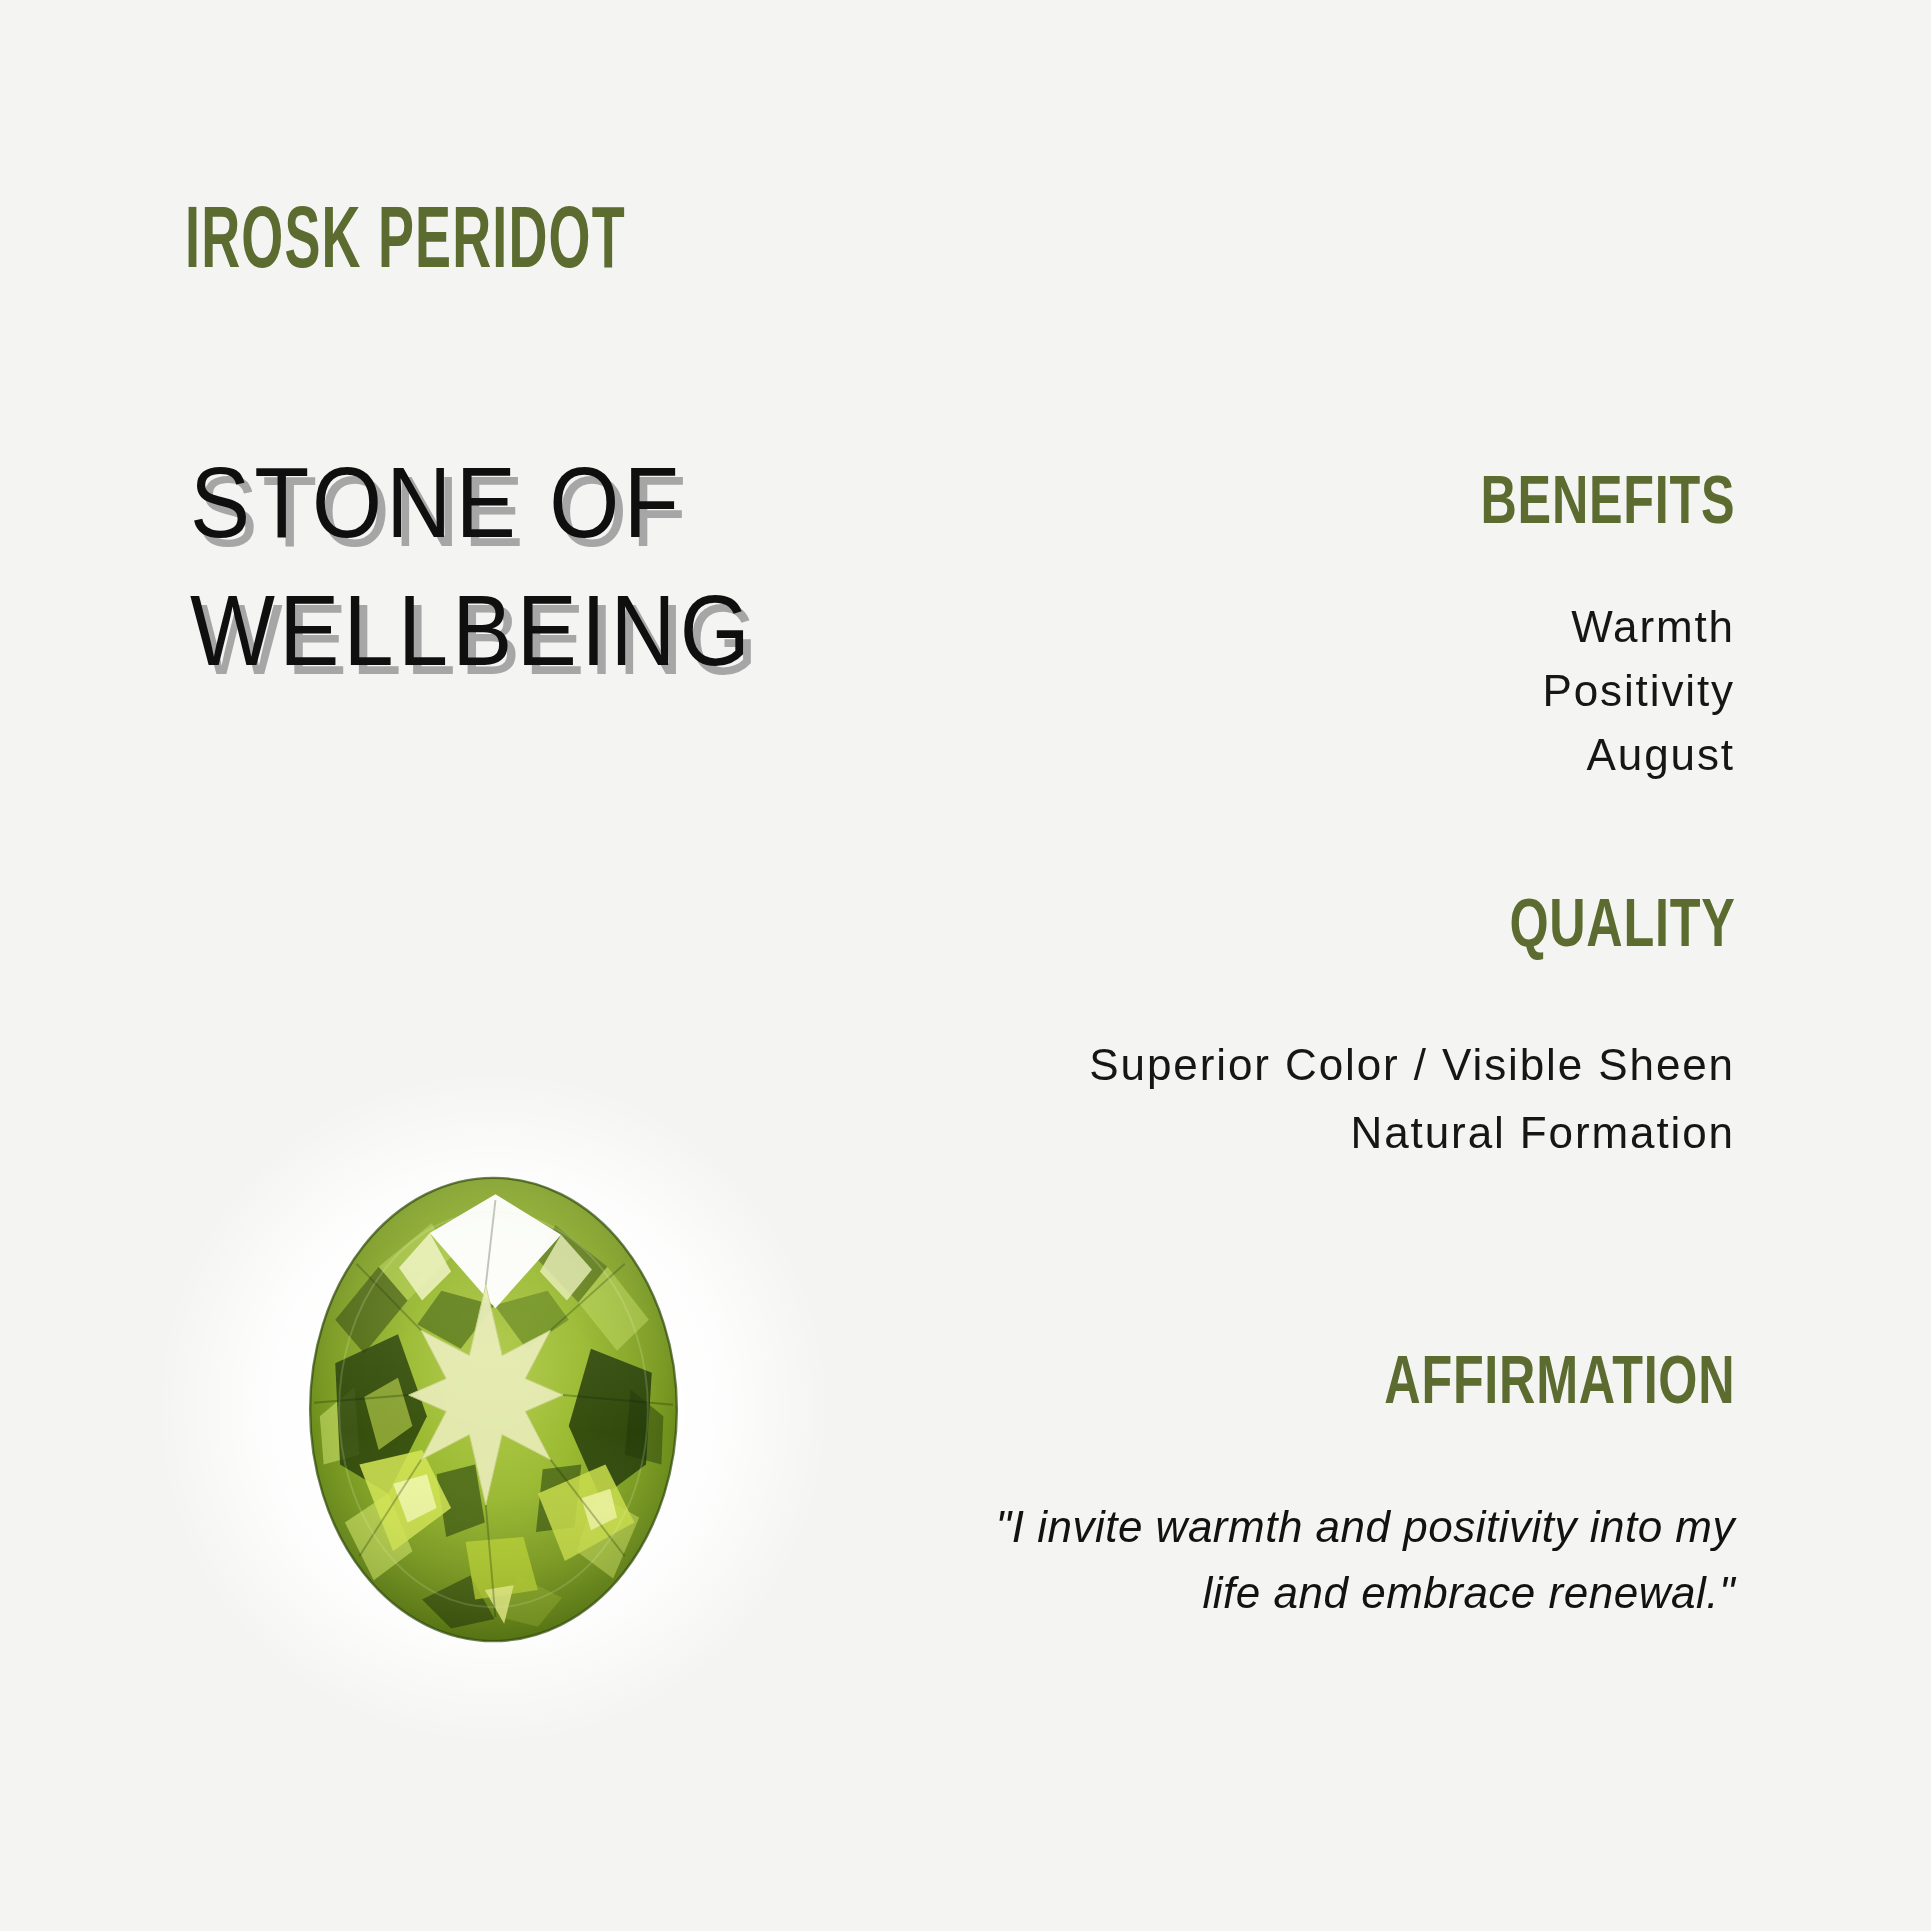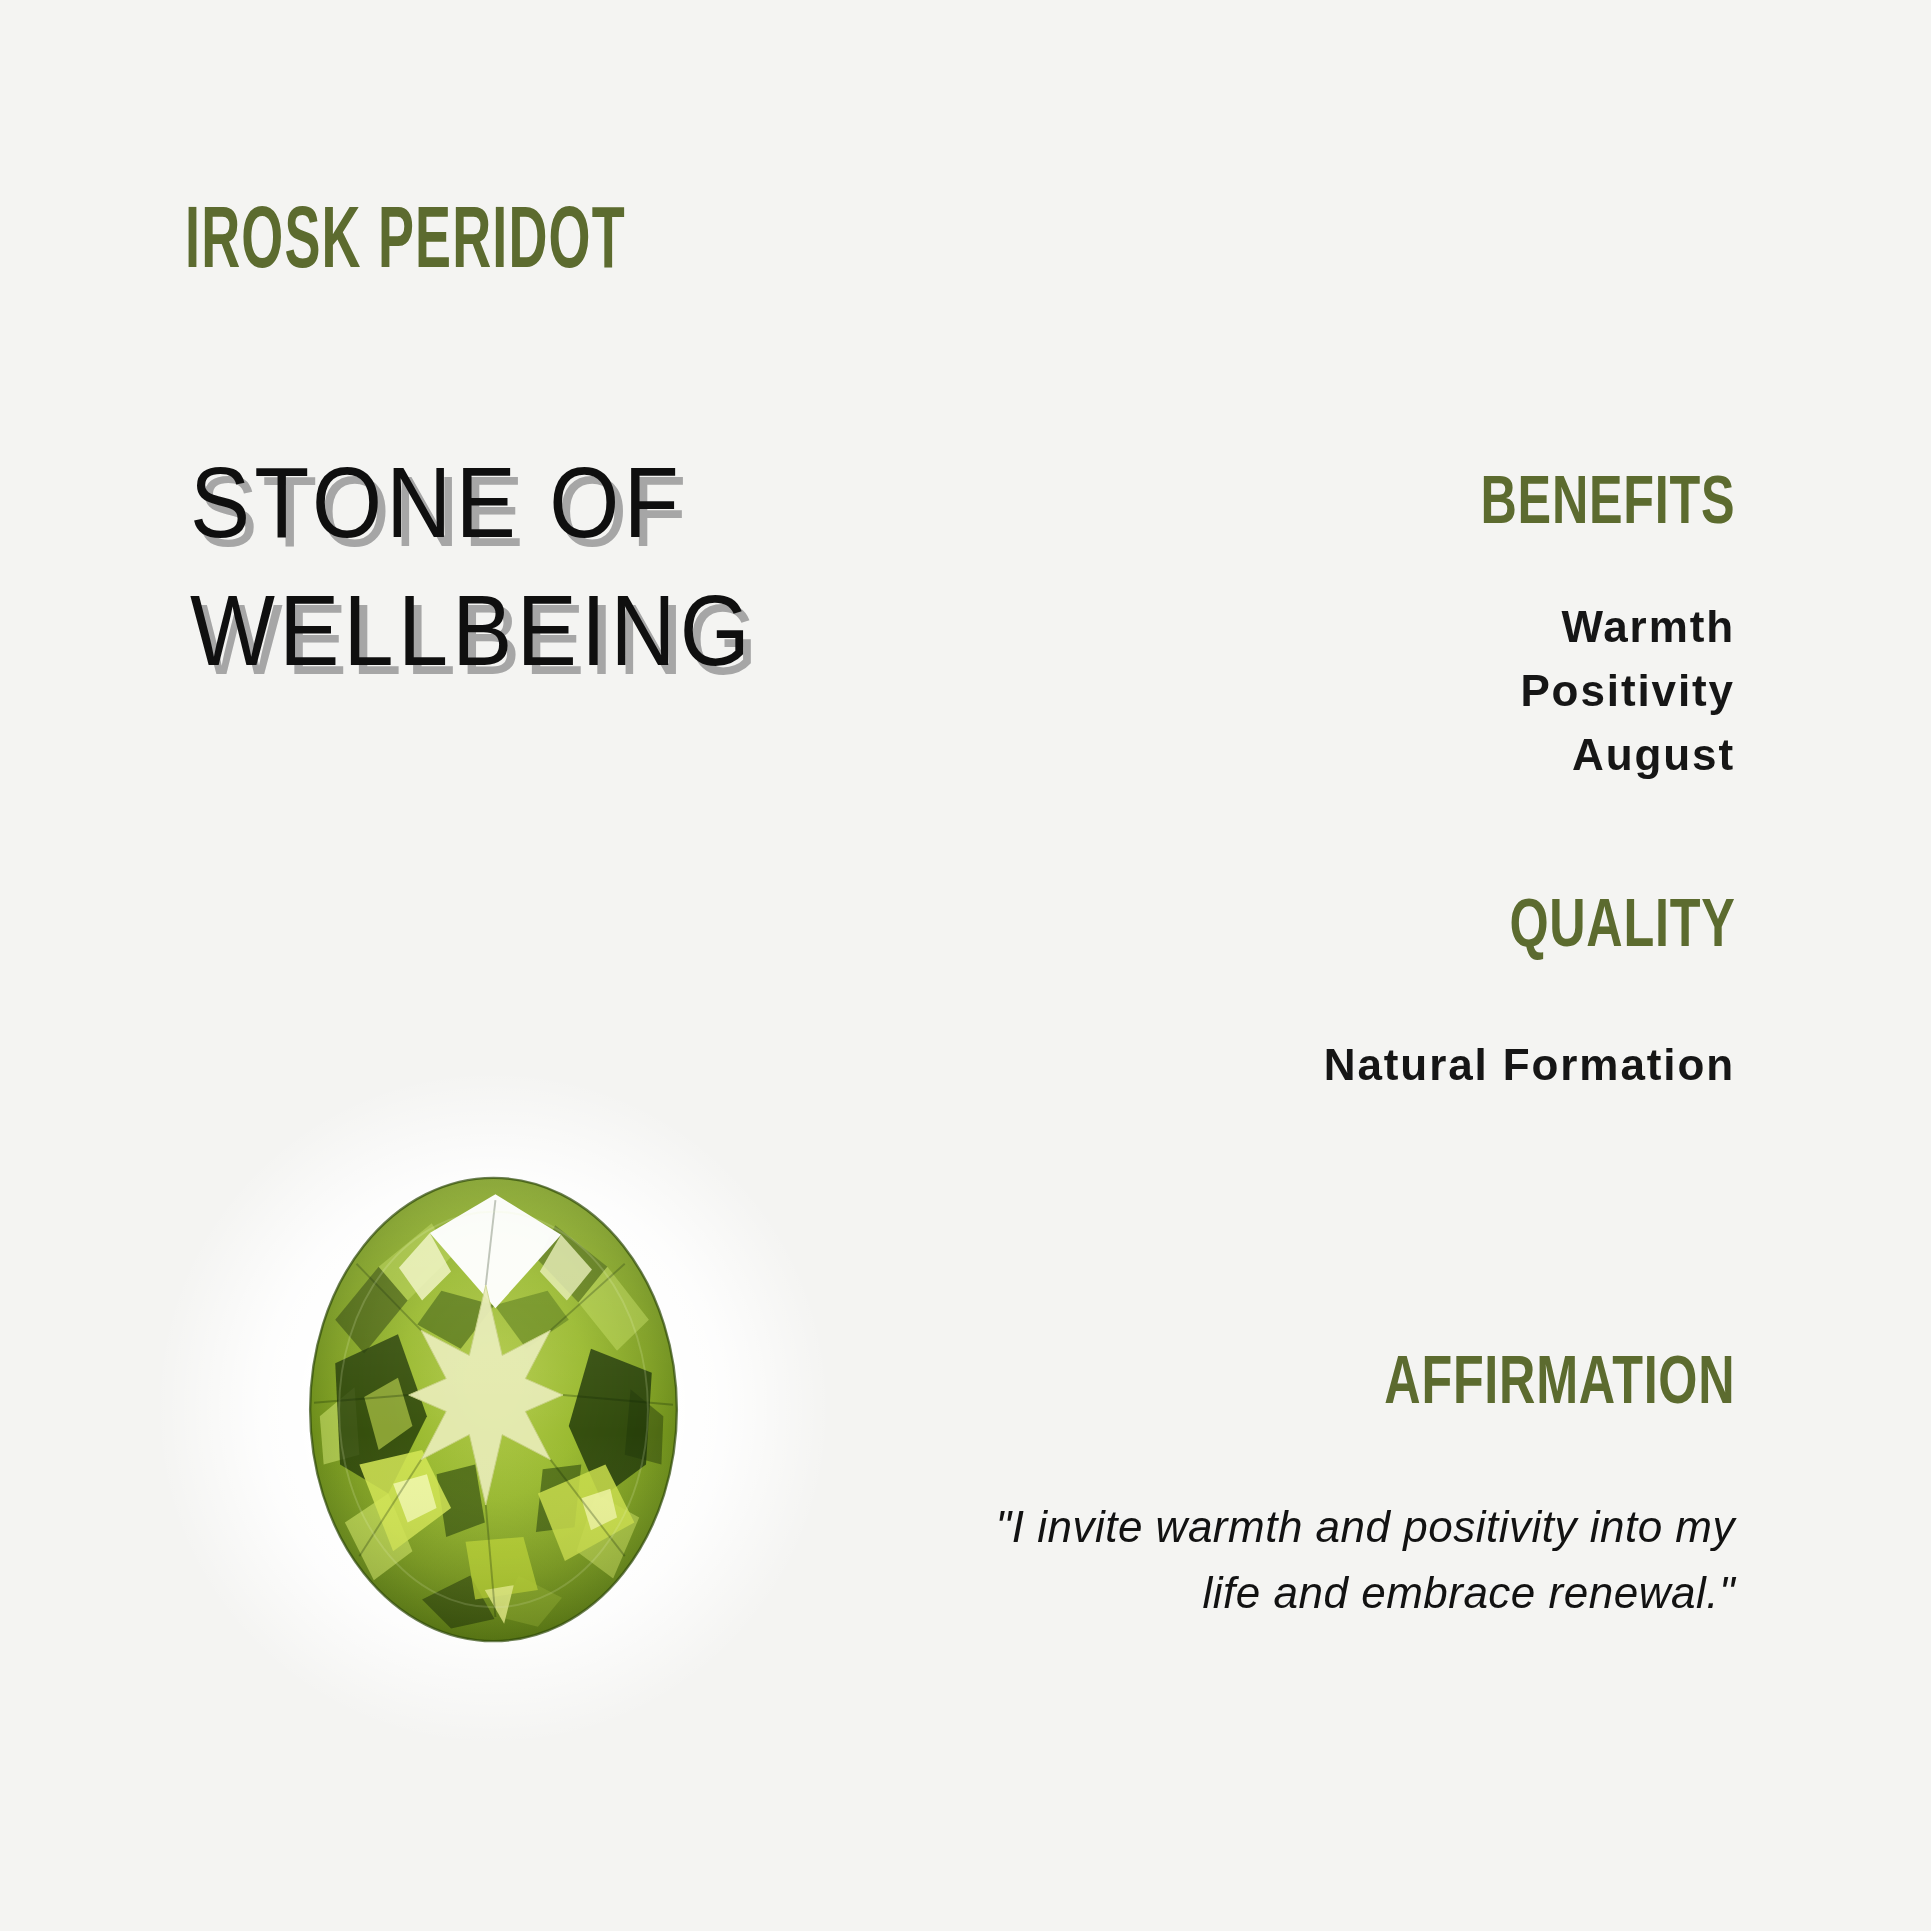--- a/index.html
+++ b/index.html
@@ -45,21 +45,21 @@
     letter-spacing:1px;color:var(--accent);
     transform:scaleX(0.74);transform-origin:right top;
     white-space:nowrap;text-align:right;
   }
   .h-benefits{top:465px;}
   .h-quality{top:888px;}
   .h-affirmation{top:1345px;}
 
   .item-list{
     position:absolute;right:196px;text-align:right;
-    font-size:44px;font-weight:700;letter-spacing:1.9px;color:#161616;
+    font-size:44px;font-weight:400;letter-spacing:1.9px;color:#161616;
   }
   .benefits-list{top:595px;line-height:64px;}
   .quality-list{top:1031px;line-height:68px;}
 
   .quote{
     position:absolute;right:196px;top:1494px;width:946px;
     text-align:right;font-size:44px;line-height:66px;
     font-style:italic;font-weight:400;letter-spacing:0.5px;color:#121212;
   }
 
@@ -86,20 +86,21 @@
 
   <div class="section-heading h-benefits">BENEFITS</div>
   <div class="item-list benefits-list">
     <div>Warmth</div>
     <div>Positivity</div>
     <div>August</div>
   </div>
 
   <div class="section-heading h-quality">QUALITY</div>
   <div class="item-list quality-list">
+    <div>Superior Color / Visible Sheen</div>
     <div>Natural Formation</div>
   </div>
 
   <div class="section-heading h-affirmation">AFFIRMATION</div>
   <div class="quote">
     <div>"I invite warmth and positivity into my</div>
     <div>life and embrace renewal."</div>
   </div>
 
   <div class="photo-glow"></div>

